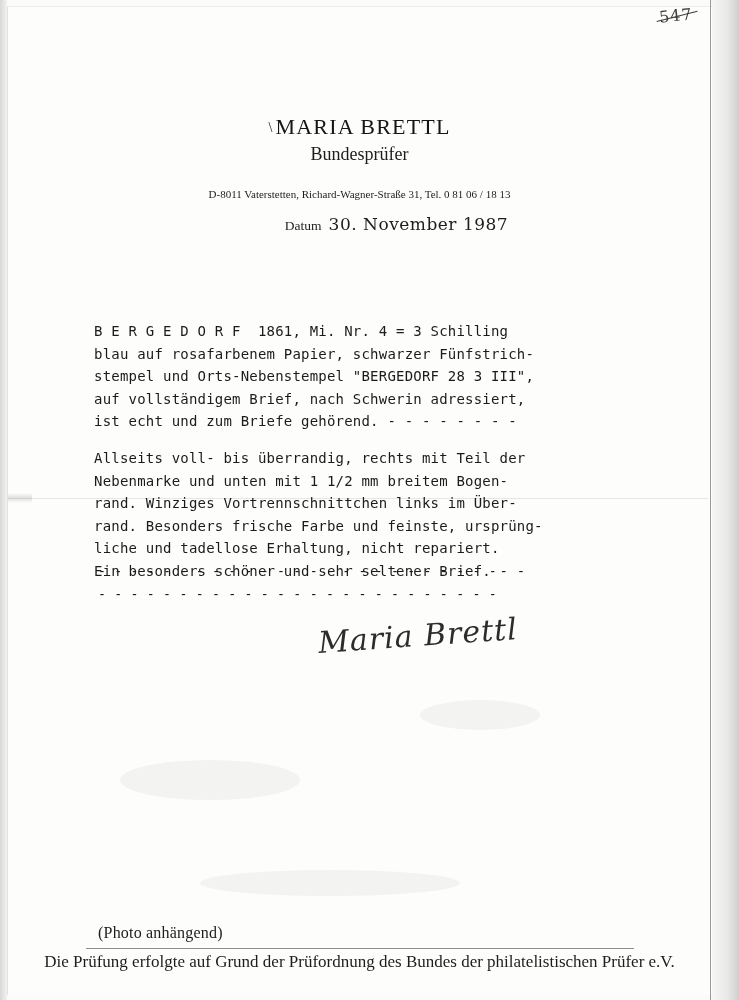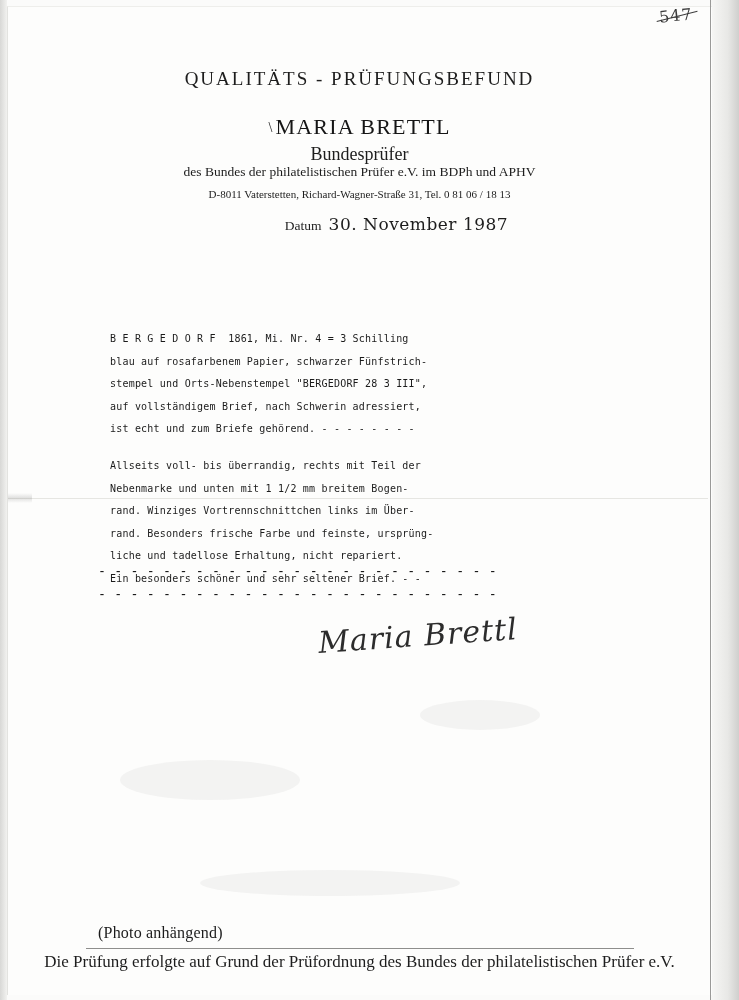--- a/index.html
+++ b/index.html
@@ -148,29 +148,28 @@
   }
   .date-line .date-value {
     font-family: "DejaVu Serif", serif;
     font-size: 17px;
     letter-spacing: 0.5px;
   }
 
   
   .body-text {
     position: absolute;
-    left: 110px;
+    left: 94px;
     width: 530px;
     font-family: "DejaVu Sans Mono", monospace;
-    font-size: 10px;
+    font-size: 14px;
     line-height: 22.5px;
     color: #1b1b1b;
     letter-spacing: 0.2px;
     white-space: pre-wrap;
-    margin-top: 8px;
   }
   .para-1 { top: 320px; }
   .para-2 { top: 447px; }
   .dash-row-1 { top: 561px; }
   .dash-row-2 { top: 584px; }
   .dash-row {
     position: absolute;
     left: 98px;
     width: 530px;
     font-family: "DejaVu Sans Mono", monospace;
@@ -237,28 +236,26 @@
   <div class="fold-tick"></div>
 
   <div class="blotch" style="left:120px; top:760px; width:180px; height:40px;"></div>
   <div class="blotch" style="left:420px; top:700px; width:120px; height:30px;"></div>
   <div class="blotch" style="left:200px; top:870px; width:260px; height:26px;"></div>
 
   <div class="corner-num">
     <span class="strike">547</span>
   </div>
 
-  <div class="doc-title">QUALITÄTS - PRÜFUNGSBEFUND</div>
 
   <div class="examiner-name">
     <span class="tick">\</span><span>MARIA BRETTL</span>
   </div>
 
   <div class="examiner-role">Bundesprüfer</div>
-  <div class="examiner-assoc">des Bundes der philatelistischen Prüfer e.V. im BDPh und APHV</div>
   <div class="examiner-addr">D-8011 Vaterstetten, Richard-Wagner-Straße 31, Tel. 0 81 06 / 18 13</div>
 
   <div class="date-line">
     <span class="date-label">Datum</span><span class="date-value">30. November 1987</span>
   </div>
 
   <div class="body-text para-1">B E R G E D O R F  1861, Mi. Nr. 4 = 3 Schilling
 blau auf rosafarbenem Papier, schwarzer Fünfstrich-
 stempel und Orts-Nebenstempel "BERGEDORF 28 3 III",
 auf vollständigem Brief, nach Schwerin adressiert,

